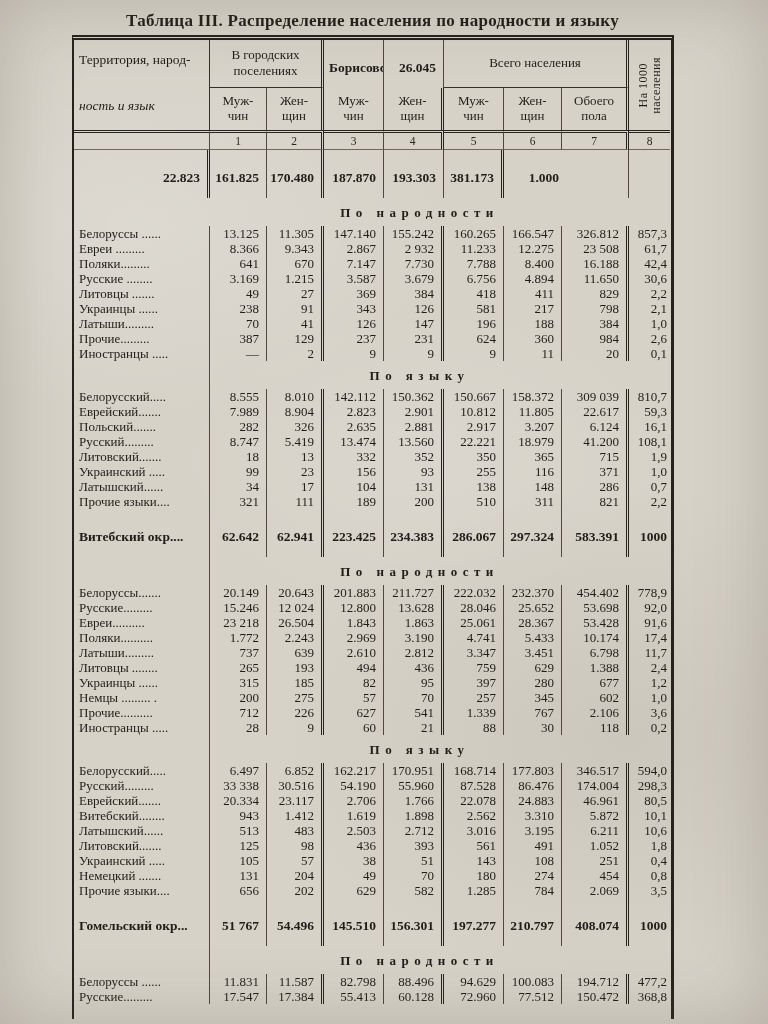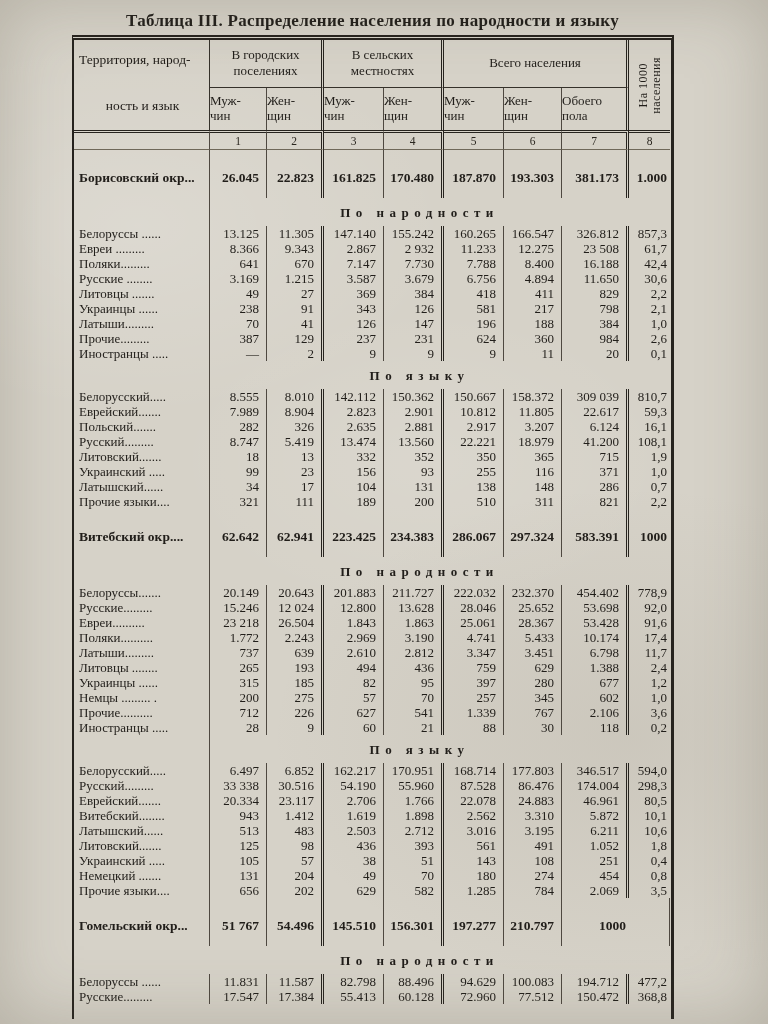--- a/index.html
+++ b/index.html
@@ -23,31 +23,31 @@
   .grid{display:grid;width:596px;
     grid-template-columns:136px 57px 57px 60px 60px 60px 58px 67px 41px;
     grid-template-rows:48px 42px 20px;grid-auto-rows:auto;}
   .c{box-sizing:border-box;}
   .bd-thin{border-right:1px solid #4e4840;}
   .bd-dbl{border-right:3px double #26231e;}
   
   .h-terr{grid-column:1;grid-row:1/3;border-right:1px solid #35312a;
     font-size:13.5px;padding:12px 3px 10px 5px;display:flex;flex-direction:column;
     justify-content:space-between;}
-  .h-terr .t2{text-align:center;padding-bottom:6px;}
+  .h-terr .t2{padding-bottom:6px;font-style:italic;}
   .h-grp{font-size:13px;text-align:center;padding-top:7px;line-height:16px;
     border-bottom:1px solid #35312a;}
   .g-urban{grid-column:2/4;grid-row:1;}
   .g-rural{grid-column:4/6;grid-row:1;}
   .g-total{grid-column:6/9;grid-row:1;padding-top:15px;text-align:center;}
   .h-per1000{grid-column:9;grid-row:1/3;display:flex;justify-content:center;
     align-items:center;gap:0px;padding:2px 0;}
   .h-per1000 div{writing-mode:vertical-rl;transform:rotate(180deg);
     font-size:12px;line-height:13px;letter-spacing:.5px;}
-  .h-sub{grid-row:2;font-size:13px;text-align:left;padding-top:5px;line-height:15px;}
+  .h-sub{grid-row:2;font-size:13px;text-align:center;padding-top:5px;line-height:15px;}
   
   .numrow{grid-row:3;border-top:3px double #26231e;border-bottom:1px solid #6f6859;
     font-size:11.5px;text-align:center;line-height:17px;color:#2a261f;}
   
   .c-label{text-align:left;padding:0 2px 0 5px;white-space:nowrap;overflow:hidden;
     font-size:13px;line-height:15px;}
   .c-val{text-align:right;padding-right:7px;font-size:13px;line-height:15px;}
   .c-val.last{padding-right:3px;}
   .row-data{height:15px;}
   .row-district{padding-top:20px;padding-bottom:13px;font-weight:700;font-size:13.5px;}
@@ -63,24 +63,20 @@
 <div class="table-wrap">
   <div class="grid" id="grid">
 
     <div class="c h-terr">
       <div>Территория, народ-</div>
       <div class="t2">ность и язык</div>
     </div>
     <div class="c h-grp g-urban bd-dbl">
       <div>В городских</div>
       <div>поселениях</div>
-    </div>
-    <div class="c h-grp g-rural bd-dbl">
-      <div>В сельских</div>
-      <div>местностях</div>
     </div>
     <div class="c h-grp g-total bd-dbl">
       <div>Всего населения</div>
     </div>
     <div class="c h-per1000">
       <div>На 1000</div>
       <div>населения</div>
     </div>
 
     <div class="c h-sub bd-thin" style="grid-column:2">
@@ -476,20 +472,21 @@
       <div class="c c-val bd-thin row-data ">784</div>
       <div class="c c-val bd-dbl row-data ">2.069</div>
       <div class="c c-val  row-data last">3,5</div>
       <div class="c c-label bd-thin row-district">Гомельский окр...</div>
       <div class="c c-val bd-thin row-district ">51 767</div>
       <div class="c c-val bd-dbl row-district ">54.496</div>
       <div class="c c-val bd-thin row-district ">145.510</div>
       <div class="c c-val bd-dbl row-district ">156.301</div>
       <div class="c c-val bd-thin row-district ">197.277</div>
       <div class="c c-val bd-thin row-district ">210.797</div>
+      <div class="c c-val bd-dbl row-district ">408.074</div>
       <div class="c c-val  row-district last">1000</div>
       <div class="c row-sub-spacer"></div>
       <div class="c c-subheader">По народности</div>
       <div class="c"></div>
       <div class="c c-label bd-thin row-data">Белоруссы ......</div>
       <div class="c c-val bd-thin row-data ">11.831</div>
       <div class="c c-val bd-dbl row-data ">11.587</div>
       <div class="c c-val bd-thin row-data ">82.798</div>
       <div class="c c-val bd-dbl row-data ">88.496</div>
       <div class="c c-val bd-thin row-data ">94.629</div>

